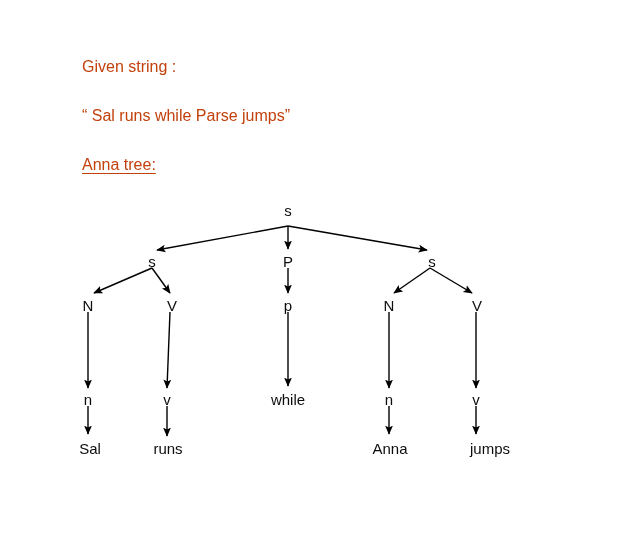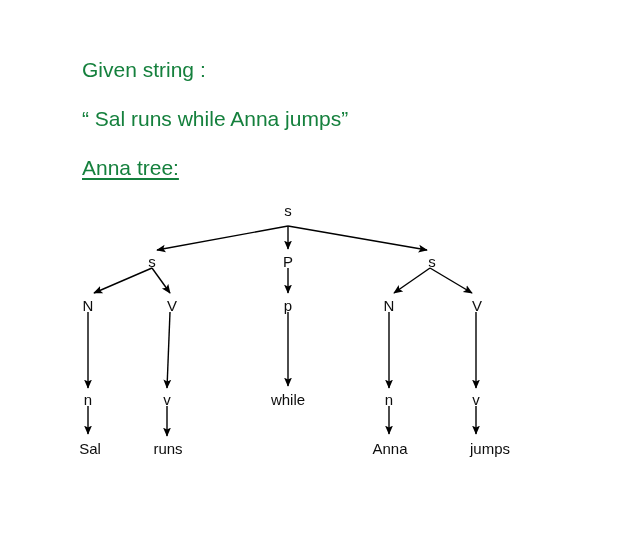--- a/index.html
+++ b/index.html
@@ -11,24 +11,24 @@
     position: relative;
     width: 628px;
     height: 537px;
     background: #ffffff;
     font-family: "Liberation Sans", sans-serif;
     color: #000000;
     overflow: hidden;
   }
   .text-line {
     position: absolute;
-    font-size: 21px;
+    font-size: 16px;
     line-height: 1;
     white-space: pre;
-    color: #15803d;
+    color: #c2410c;
   }
   #given-string-label { left: 82px; top: 59px; }
   #given-string-value { left: 82px; top: 108px; }
   #parse-tree-label {
     left: 82px;
     top: 157px;
     text-decoration: underline;
     text-underline-offset: 3px;
   }
   #tree-svg {
@@ -50,21 +50,21 @@
     fill: none;
   }
 </style>
 </head>
 <body>
 
 <div id="page">
 
   <div class="text-line" id="given-string-label">Given string :</div>
 
-  <div class="text-line" id="given-string-value">“ Sal runs while Anna jumps”</div>
+  <div class="text-line" id="given-string-value">“ Sal runs while Parse jumps”</div>
 
   <div class="text-line" id="parse-tree-label">Anna tree:</div>
 
   <svg id="tree-svg" viewBox="0 0 628 537">
     <defs>
       <marker id="arrowhead" markerWidth="7" markerHeight="7" refX="6" refY="3.2" orient="auto" markerUnits="strokeWidth">
         <path d="M0,0.4 L6.6,3.2 L0,6 L1.4,3.2 Z" fill="#000000"></path>
       </marker>
     </defs>
 

